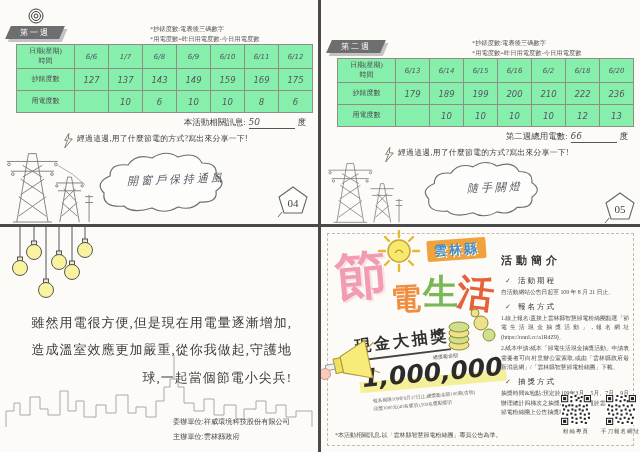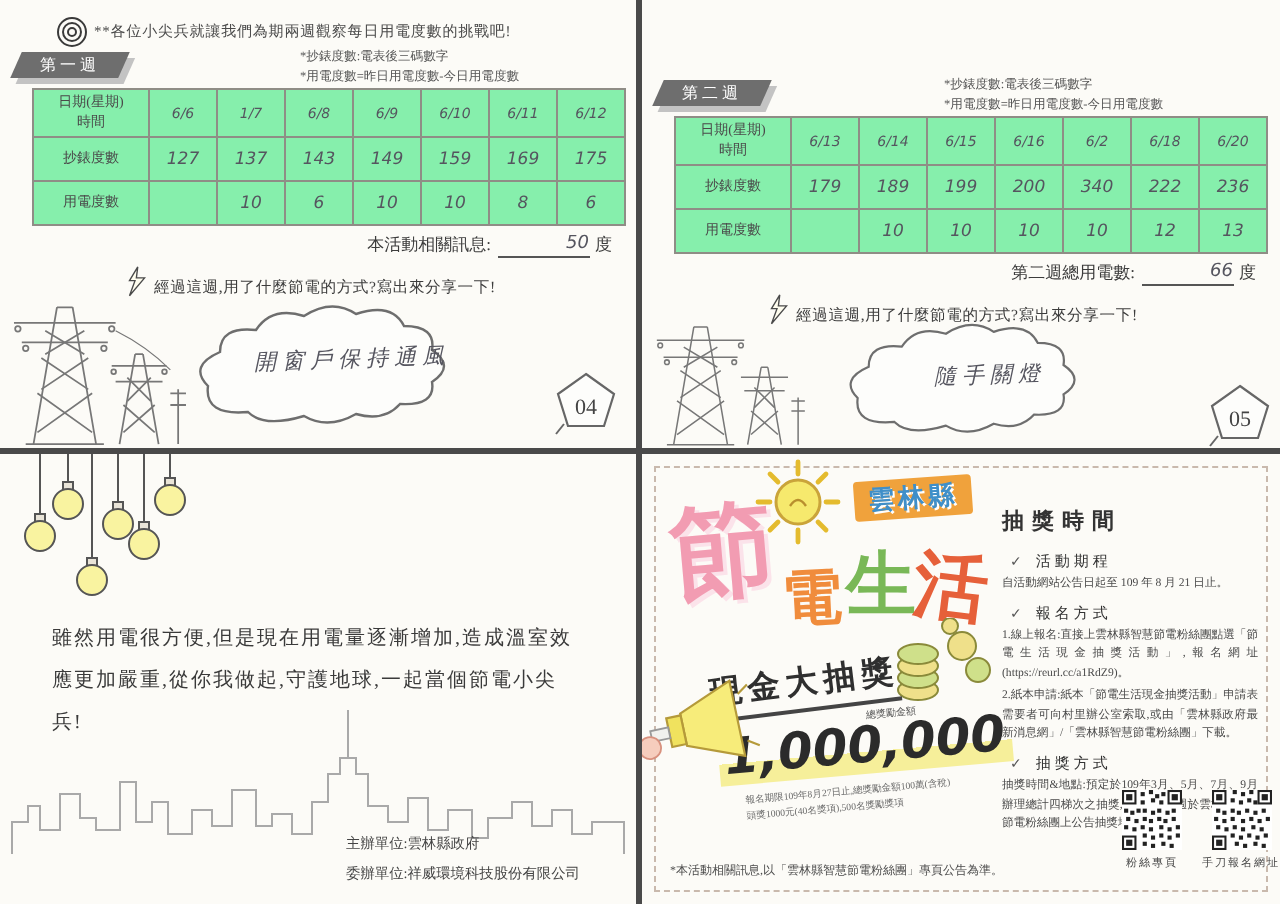--- a/index.html
+++ b/index.html
@@ -18,34 +18,34 @@
   .band span { transform:skewX(24deg); color:#fff; font-size:8px; letter-spacing:2px; }
   .notes { position:absolute; right:8px; width:160px; font-size:6.3px; line-height:1.55; color:#555; }
   table.meter { position:absolute; left:16px; border-collapse:collapse; background:#86efac; }
   table.meter td { border:1px solid #8f8d86; text-align:center; vertical-align:middle; }
   td.rowhead { width:58px; height:22px; font-size:7px; color:#4a4a4a; white-space:pre-line; line-height:1.3; }
   table.meter td.hw { width:34px; font-size:8.5px; }
   .hw { font-family:"DejaVu Sans", sans-serif; font-style:italic; color:#55555f; }
   table.meter tr:first-child td { height:24px; }
   table.meter tr:first-child td.hw { font-size:7px; }
   .total-row { position:absolute; font-size:8.5px; color:#3c3c3c; display:flex; align-items:flex-end; gap:3px; }
-  .total-val { display:inline-block; width:46px; text-align:right; border-bottom:1px solid #555;
+  .total-val { display:inline-block; width:46px; text-align:left; border-bottom:1px solid #555;
                font-size:9px; line-height:1.1; }
-  .prompt-row { position:absolute; display:flex; align-items:flex-end; gap:4px; }
+  .prompt-row { position:absolute; display:flex; align-items:flex-start; gap:4px; }
   .prompt-text { font-size:7.8px; color:#3c3c3c; letter-spacing:.3px; }
   .towers { position:absolute; }
   .cloud-wrap { position:absolute; }
   .cloud-text { position:absolute; left:0; right:0; top:38%; text-align:center; font-size:11px;
                 letter-spacing:3px; transform:rotate(-2deg); }
   .pagenum { position:absolute; }
 
   
   .bulbs { position:absolute; left:6px; top:0; }
-  .message-par { position:absolute; left:26px; right:26px; top:82px; text-align:left;
-                 font-size:10px; line-height:2.1; letter-spacing:1px; color:#3a3a3a; }
+  .message-par { position:absolute; left:26px; right:26px; top:82px; text-align:right;
+                 font-size:13px; line-height:2.1; letter-spacing:1px; color:#3a3a3a; }
   .skyline { position:absolute; left:4px; top:126px; }
   .credits { position:absolute; right:28px; bottom:8px; font-size:7.2px; line-height:2; color:#444; }
 
   
   .flyer-frame { position:absolute; inset:6px; border:1.5px dashed #c9b9ad; pointer-events:none; }
   .logo-char { position:absolute; font-weight:bold; font-family:"DejaVu Sans", sans-serif; }
   .char-jie  { left:14px; top:14px; font-size:52px; color:#f29cb2; transform:rotate(-5deg);
                text-shadow:2px 2px 0 #fbe3ea; }
   .char-dian { left:70px; top:52px; font-size:30px; color:#f08c3c; transform:rotate(-3deg); }
   .char-sheng{ left:102px; top:42px; font-size:35px; color:#79b857; }
@@ -84,21 +84,20 @@
 
 <div id="canvas">
 
   <div class="sheet">
     <div class="intro-row">
       <svg width="16" height="16" viewBox="0 0 16 16">
         <circle cx="8" cy="8" r="7" fill="none" stroke="#3a3a3a" stroke-width="1"></circle>
         <circle cx="8" cy="8" r="4.5" fill="none" stroke="#3a3a3a" stroke-width="1"></circle>
         <circle cx="8" cy="8" r="2" fill="none" stroke="#3a3a3a" stroke-width="1"></circle>
       </svg>
-      <span class="intro-text">**各位小尖兵就讓我們為期兩週觀察每日用電度數的挑戰吧!</span>
     </div>
     <div class="band" style="top:26px">
       <span>第一週</span>
     </div>
     <div class="notes" style="top:24px">
       <div>*抄錶度數:電表後三碼數字</div>
       <div>*用電度數=昨日用電度數-今日用電度數</div>
     </div>
     <table class="meter" style="top:44px">
       <tbody>
@@ -195,21 +194,21 @@
             <td class="hw">6/2</td>
             <td class="hw">6/18</td>
             <td class="hw">6/20</td>
           </tr>
           <tr>
             <td class="rowhead">抄錶度數</td>
             <td class="hw">179</td>
             <td class="hw">189</td>
             <td class="hw">199</td>
             <td class="hw">200</td>
-            <td class="hw">340</td>
+            <td class="hw">210</td>
             <td class="hw">222</td>
             <td class="hw">236</td>
           </tr>
           <tr>
             <td class="rowhead">用電度數</td>
             <td class="hw"></td>
             <td class="hw">10</td>
             <td class="hw">10</td>
             <td class="hw">10</td>
             <td class="hw">10</td>
@@ -281,22 +280,22 @@
             <circle cx="79" cy="23" r="7.5"></circle>
         </g>
       </g>
     </svg>
     <div class="message-par">雖然用電很方便,但是現在用電量逐漸增加,造成溫室效應更加嚴重,從你我做起,守護地球,一起當個節電小尖兵!</div>
     <svg class="skyline" width="310" height="78" viewBox="0 0 310 78" fill="none" stroke="#a9a9a9" stroke-width="1">
       <path d="M2,74 V58 H10 V50 H16 V62 H26 V44 H36 V56 H44 V62 H56 V38 H64 V58 H72 V48 H80 V64 H92 V52 H102 V60 H112 V42 H124 V60 H132 V54 H142 V64 H152 V48 H160 V34 H166 V26 H174 V34 H180 V50 H190 V58 H200 V46 H210 V62 H220 V52 H232 V66 H240 V56 H252 V48 H262 V60 H272 V52 H282 V64 H292 V58 H308 V74"></path>
       <line x1="170" y1="26" x2="170" y2="2"></line>
     </svg>
     <div class="credits">
+      <div>委辦單位:祥威環境科技股份有限公司</div>
       <div>主辦單位:雲林縣政府</div>
-      <div>委辦單位:祥威環境科技股份有限公司</div>
     </div>
   </div>
 
   <div class="sheet">
     <div class="flyer-frame"></div>
 
     <span class="logo-char char-jie">節</span>
     <svg class="sun" width="44" height="44" viewBox="0 0 44 44">
       <g stroke="#e4bb2e" stroke-width="2.4" stroke-linecap="round">
         <line x1="22" y1="2" x2="22" y2="8"></line>
@@ -342,21 +341,21 @@
         <rect x="20" y="17" width="8" height="16" fill="#f0e25e" stroke="#b59a3a" stroke-width="1.2"></rect>
         <rect x="10" y="22" width="10" height="6" fill="#f1f1ee" stroke="#999" stroke-width="1"></rect>
         <circle cx="8" cy="31" r="6" fill="#f6cdbd" stroke="#d8917e" stroke-width="1"></circle>
         <line x1="61" y1="12" x2="67" y2="8" stroke="#b59a3a" stroke-width="1.2"></line>
         <line x1="61" y1="38" x2="67" y2="42" stroke="#b59a3a" stroke-width="1.2"></line>
       </g>
     </svg>
     <div class="flyer-footnote">*本活動相關訊息,以「雲林縣智慧節電粉絲團」專頁公告為準。</div>
 
     <div class="flyer-right">
-      <div class="intro-title">抽獎時間</div>
+      <div class="intro-title">活動簡介</div>
       <div class="sec-head">
         <span class="check">✓</span>
         <span>活動期程</span>
       </div>
       <div class="sec-line">自活動網站公告日起至 109 年 8 月 21 日止。</div>
       <div class="sec-head">
         <span class="check">✓</span>
         <span>報名方式</span>
       </div>
       <div class="sec-line">1.線上報名:直接上雲林縣智慧節電粉絲團點選「節電生活現金抽獎活動」,報名網址(https://reurl.cc/a1RdZ9)。</div>

